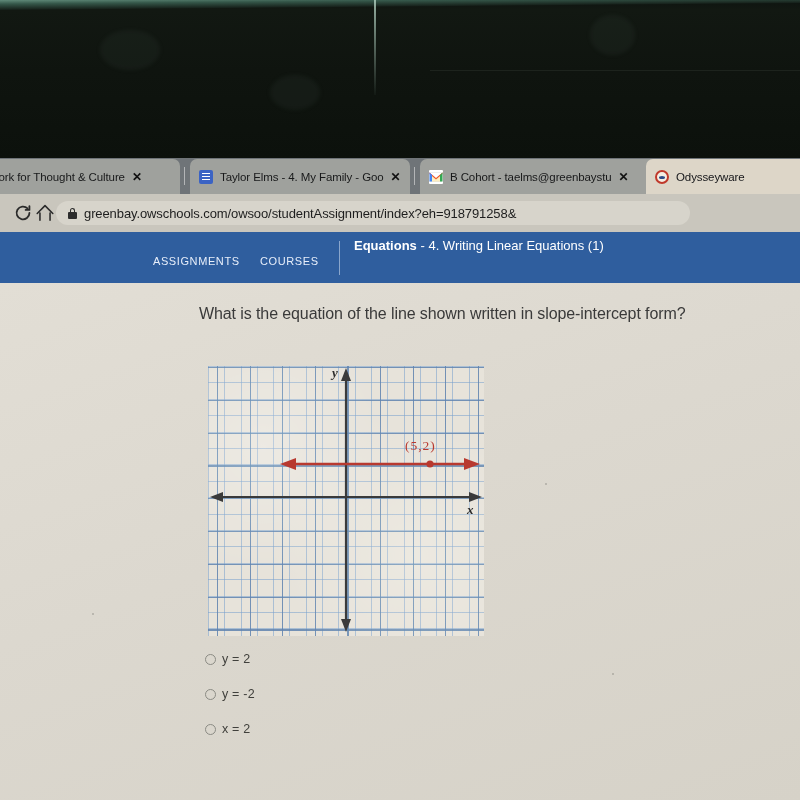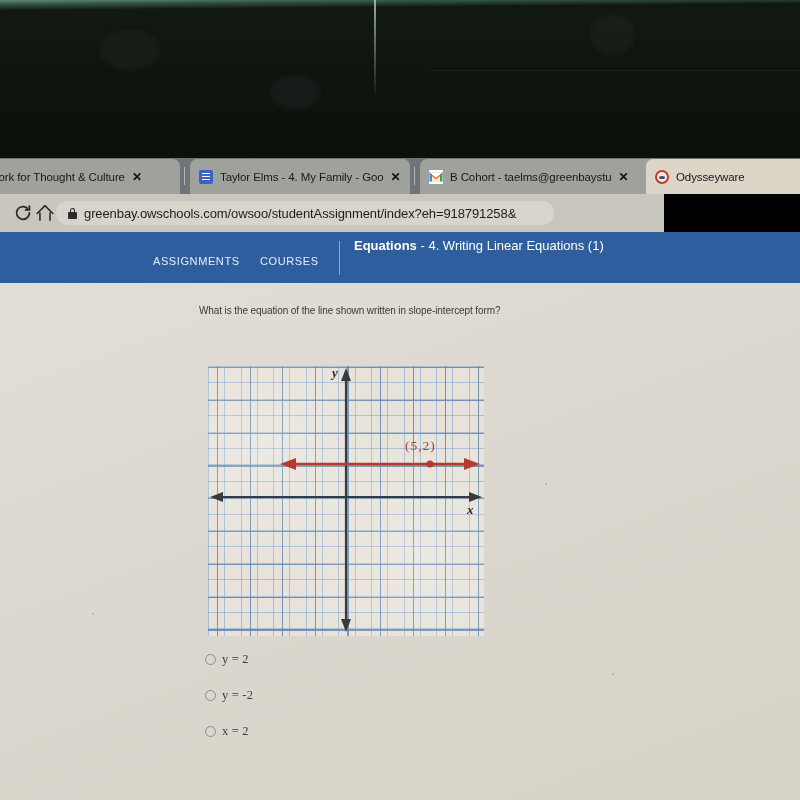--- a/index.html
+++ b/index.html
@@ -138,21 +138,21 @@
     position: absolute;
     left: 2px; top: 4px;
     width: 6px; height: 3px;
     border-radius: 50%;
     background: #2e4b86;
   }
 
   .urlbar {
     position: absolute;
     left: 0; top: 194px;
-    width: 664px; height: 38px;
+    width: 800px; height: 38px;
     background: #c9c6bd;
     display: flex;
     align-items: center;
     gap: 0;
     padding-left: 12px;
     box-sizing: border-box;
   }
   .nav-icon {
     width: 22px; height: 22px;
     flex: 0 0 auto;
@@ -246,21 +246,21 @@
     position: absolute;
     left: 0; top: 283px;
     width: 800px; height: 517px;
     background: #ddd9d0;
     background: linear-gradient(160deg, #e2ded5 0%, #dcd8cf 45%, #d6d2c8 100%);
   }
   .question {
     position: absolute;
     left: 199px; top: 305px;
     width: 560px;
-    font-size: 10px;
+    font-size: 16px;
     color: #3a3a3a;
     letter-spacing: -0.1px;
   }
 
   
   .graph {
     position: absolute;
     left: 208px; top: 366px;
     width: 276px; height: 270px;
   }
@@ -325,21 +325,20 @@
     color: #2b2b2b;
   }
 
   
   .options {
     position: absolute;
     left: 205px; top: 652px;
     display: flex;
     flex-direction: column;
     gap: 21px;
-    font-family: Liberation Serif, serif;
   }
   .option {
     display: flex;
     align-items: center;
     gap: 6px;
   }
   .radio {
     width: 11px; height: 11px;
     border: 1.4px solid #8b8b84;
     border-radius: 50%;

